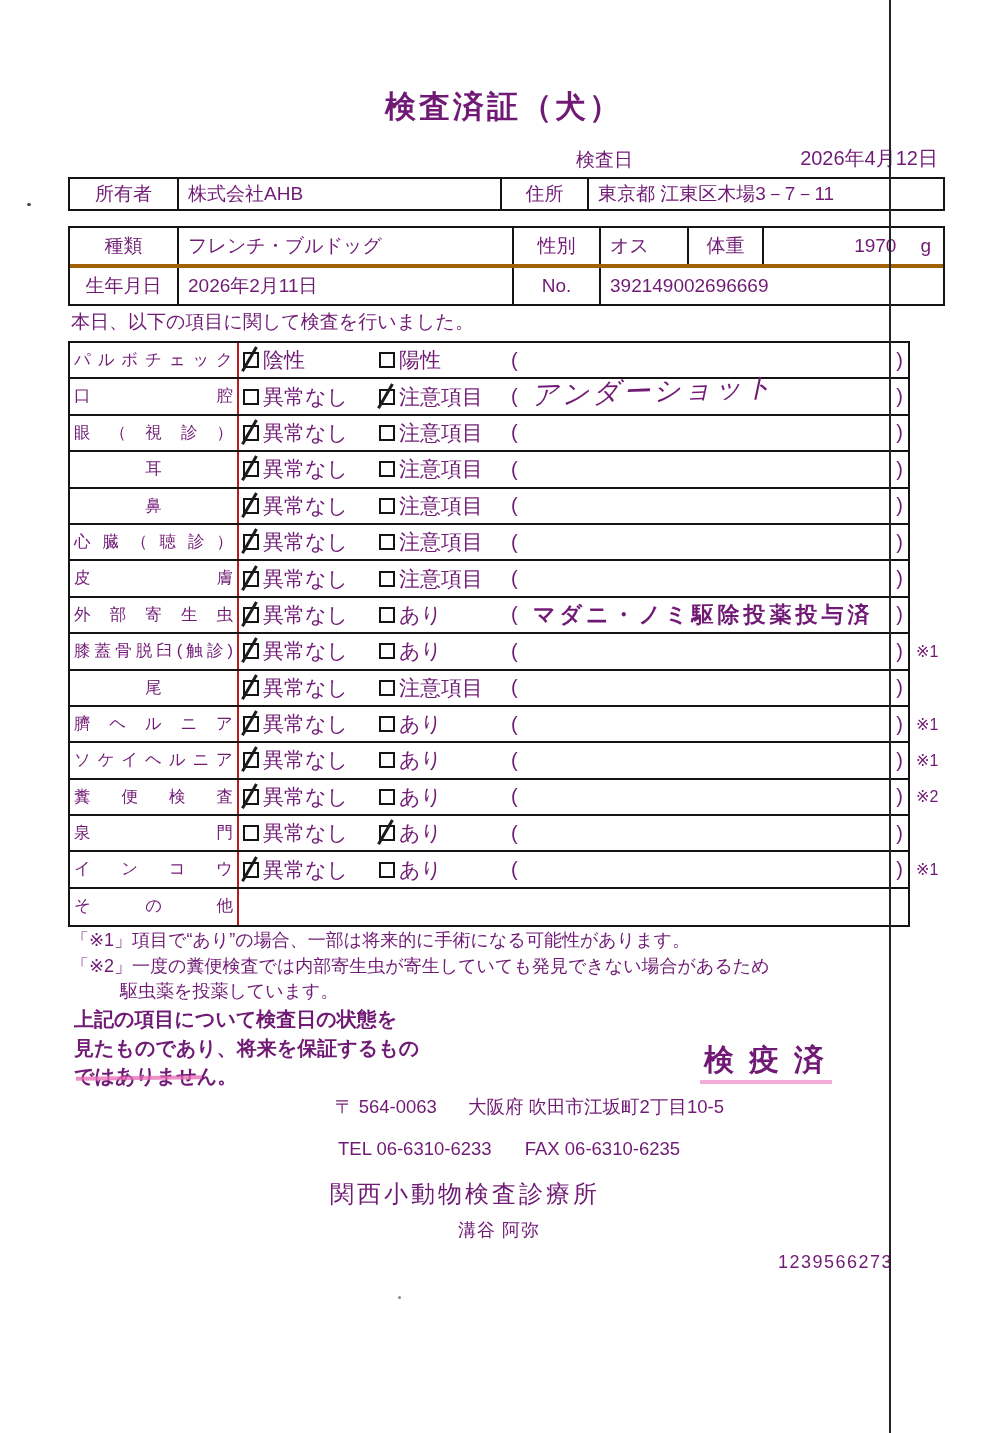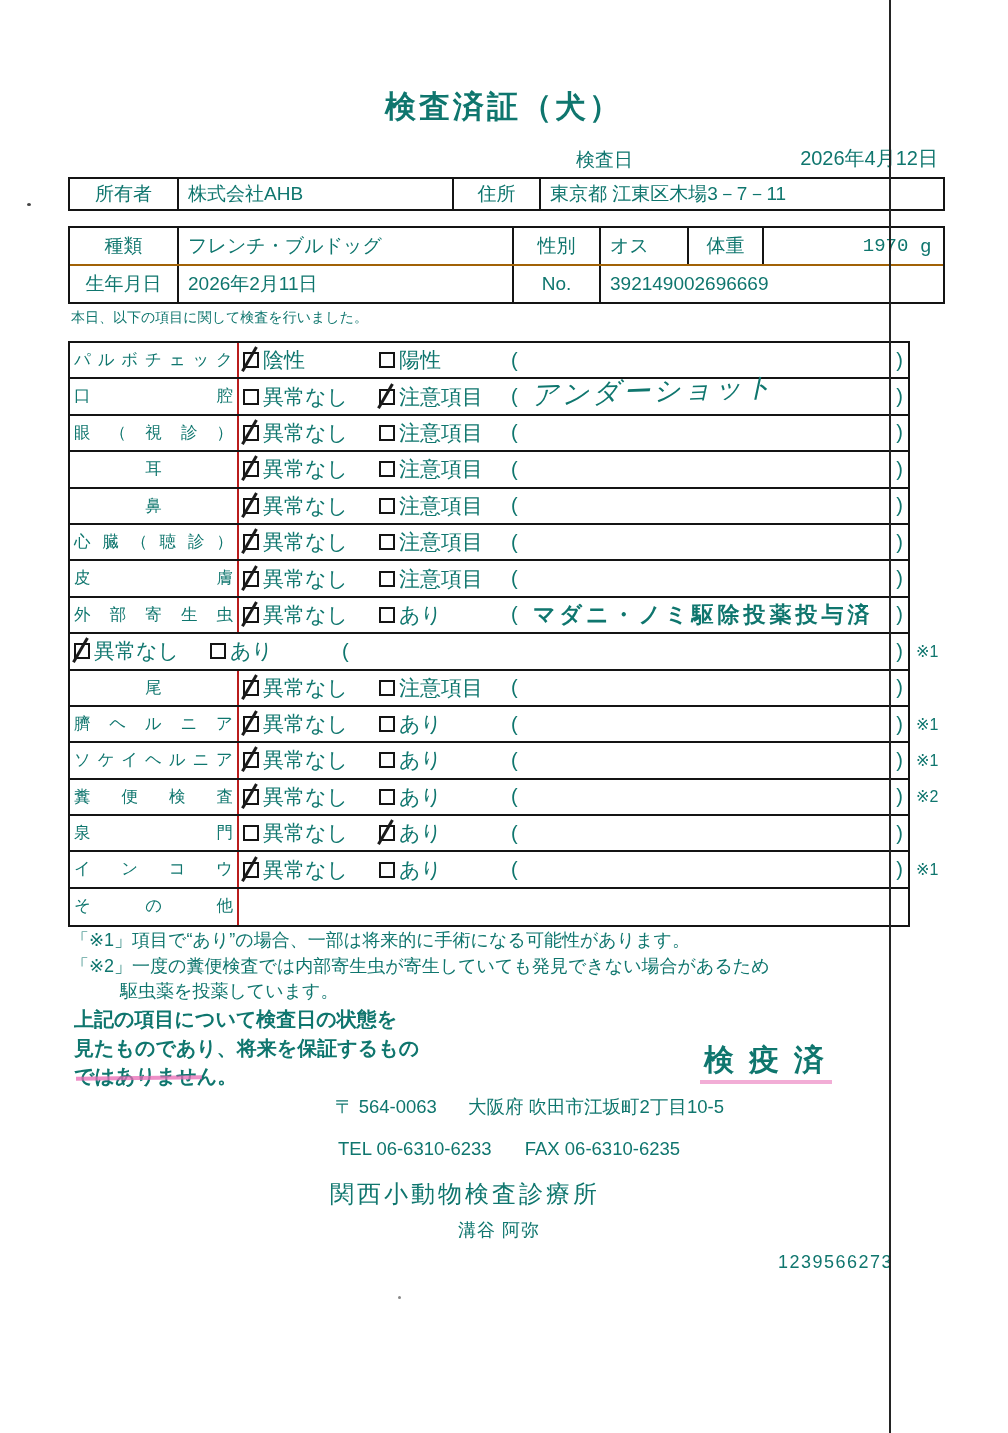--- a/index.html
+++ b/index.html
@@ -1,41 +1,41 @@
 <!DOCTYPE html>
 <html><head>
 <meta charset="utf-8">
 <style>
   html,body{margin:0;padding:0;background:#e8e8e8;}
   .page{position:relative;width:1008px;height:1433px;background:#ffffff;margin:0 auto;
-        font-family:"Liberation Sans","DejaVu Sans",sans-serif;color:#0f766e;overflow:hidden;}
+        font-family:"Liberation Sans","DejaVu Sans",sans-serif;color:#701a75;overflow:hidden;}
 
   .title{position:absolute;top:86px;left:0;width:1008px;text-align:center;
          font-size:31px;font-weight:bold;letter-spacing:3px;}
 
   .insp-date-label{position:absolute;top:147px;left:576px;font-size:19px;}
   .insp-date{position:absolute;top:145px;left:790px;width:148px;text-align:right;font-size:20px;}
 
   
   .tbl{position:absolute;left:68px;border:2px solid #141414;box-sizing:border-box;background:#fff;}
   .tableA{top:177px;width:877px;height:34px;display:flex;}
   .tableB{top:226px;width:877px;}
   .trow{display:flex;height:36px;}
-  .trow.first{border-bottom:2px solid #a16207;}
+  .trow.first{border-bottom:4px solid #a16207;}
   .tc{box-sizing:border-box;display:flex;align-items:center;font-size:19px;}
   .tc.lab{justify-content:center;}
   .tc.bl{border-left:2px solid #141414;}
   .tc.val{padding-left:9px;}
-  .wA1{width:107px;border-radius:7px;}.wA2{width:275px;}.wA3{width:87px;}.wA4{flex:1;}
+  .wA1{width:107px;border-radius:7px;}.wA2{width:323px;}.wA3{width:87px;}.wA4{flex:1;}
   .wB1{width:107px;}.wB2{width:335px;text-align:center;}.wB3{width:87px;}.wB4{width:88px;}.wB5{width:75px;}.wB6{flex:1;}
   .weight-cell{justify-content:flex-end;}
-  .weight-val{margin-right:12px;font-family:Liberation Mono, monospace;}
+  .weight-val{margin-right:24px;}
   .weight-unit{margin-right:12px;}
 
-  .pre-note{position:absolute;left:71px;top:309px;font-size:14px;}
+  .pre-note{position:absolute;left:71px;top:309px;font-size:19px;}
 
   
   .itable{position:absolute;left:68px;top:341px;width:842px;border:2px solid #141414;box-sizing:border-box;}
   .irow{position:relative;display:flex;height:36.4px;box-sizing:border-box;border-bottom:2px solid #141414;}
   .irow:last-child{border-bottom:none;}
   .ilabel{width:169px;box-sizing:border-box;border-right:2px solid #b91c1c;
           font-size:16.5px;line-height:33px;padding:0 4px;white-space:nowrap;overflow:visible;
           text-align:justify;text-align-last:justify;text-justify:inter-character;}
   .ilabel.single{text-align:center;text-align-last:center;}
   .icontent{flex:1;position:relative;}
@@ -259,20 +259,21 @@
         <span class="ol">あり</span>
       </span>
       <span class="paren p-open">(</span>
       <span class="inote printed">マダニ・ノミ駆除投薬投与済</span>
       <span class="paren p-close">)</span>
     </div>
     <div class="imark"></div>
   </div>
 
   <div class="irow">
+    <div class="ilabel">膝蓋骨脱臼(触診)</div>
     <div class="icontent">
       <span class="opt o1">
         <span class="cb checked"></span>
         <span class="ol">異常なし</span>
       </span>
       <span class="opt o2">
         <span class="cb"></span>
         <span class="ol">あり</span>
       </span>
       <span class="paren p-open">(</span>

